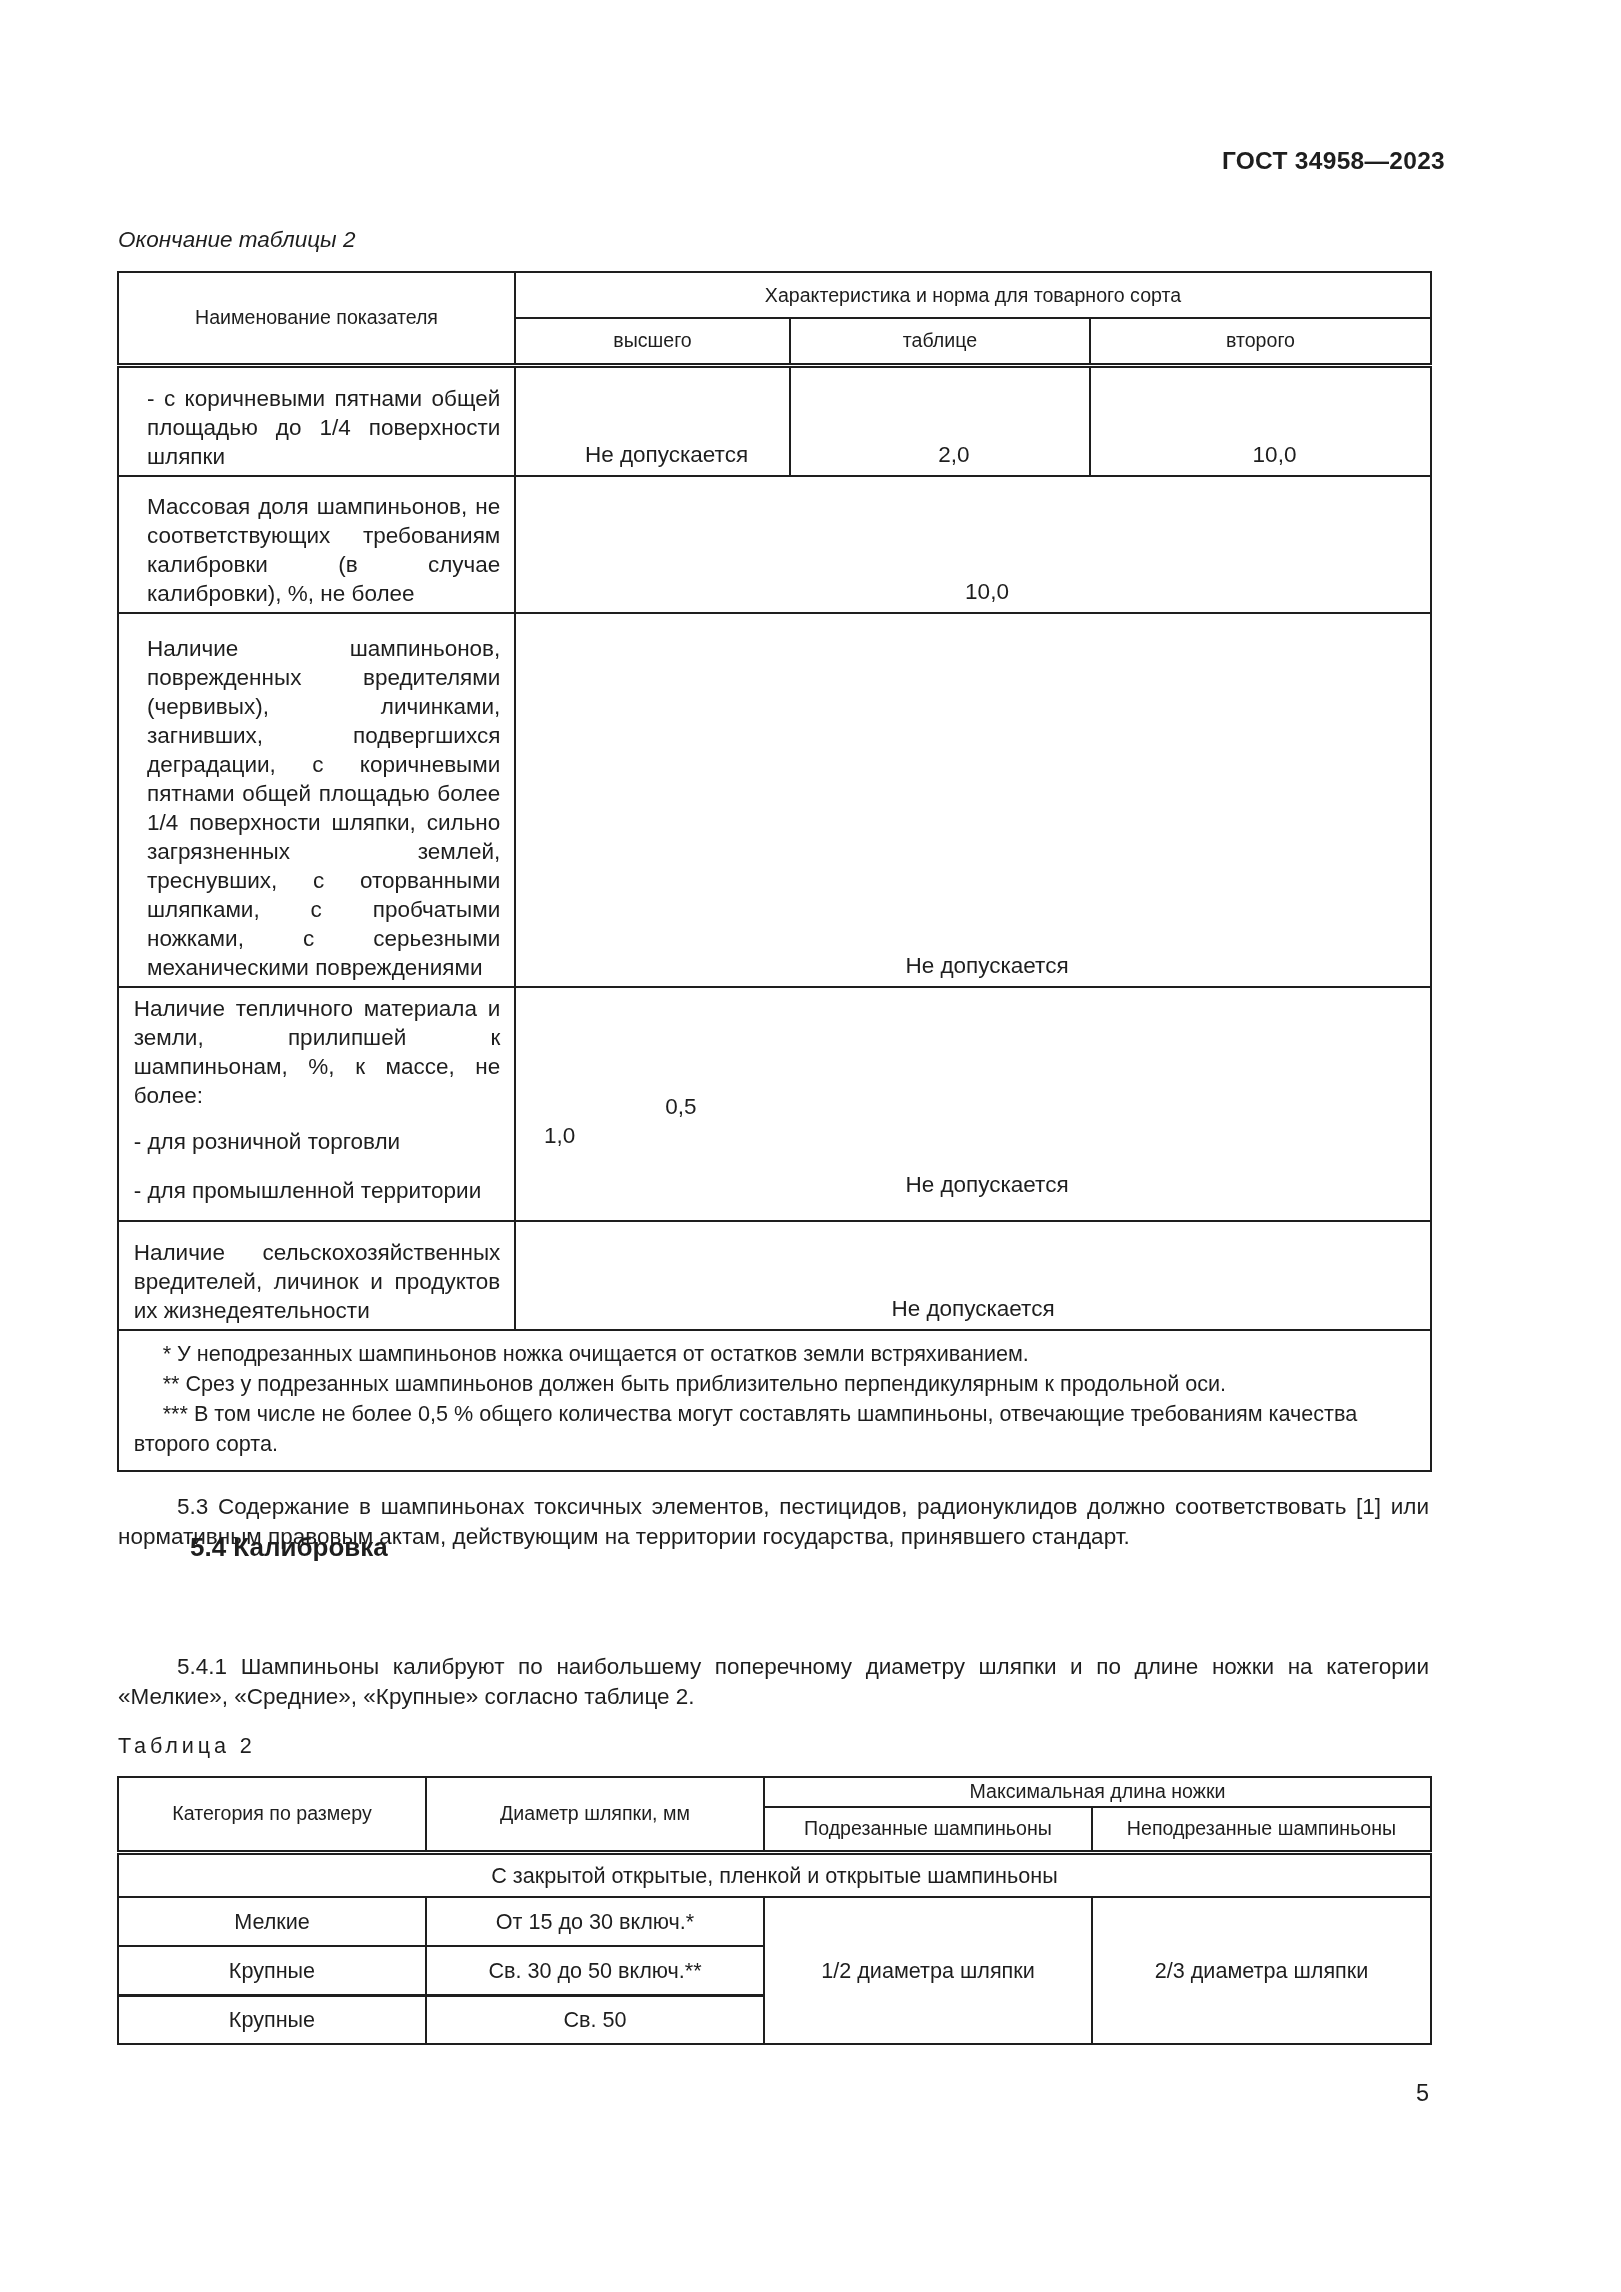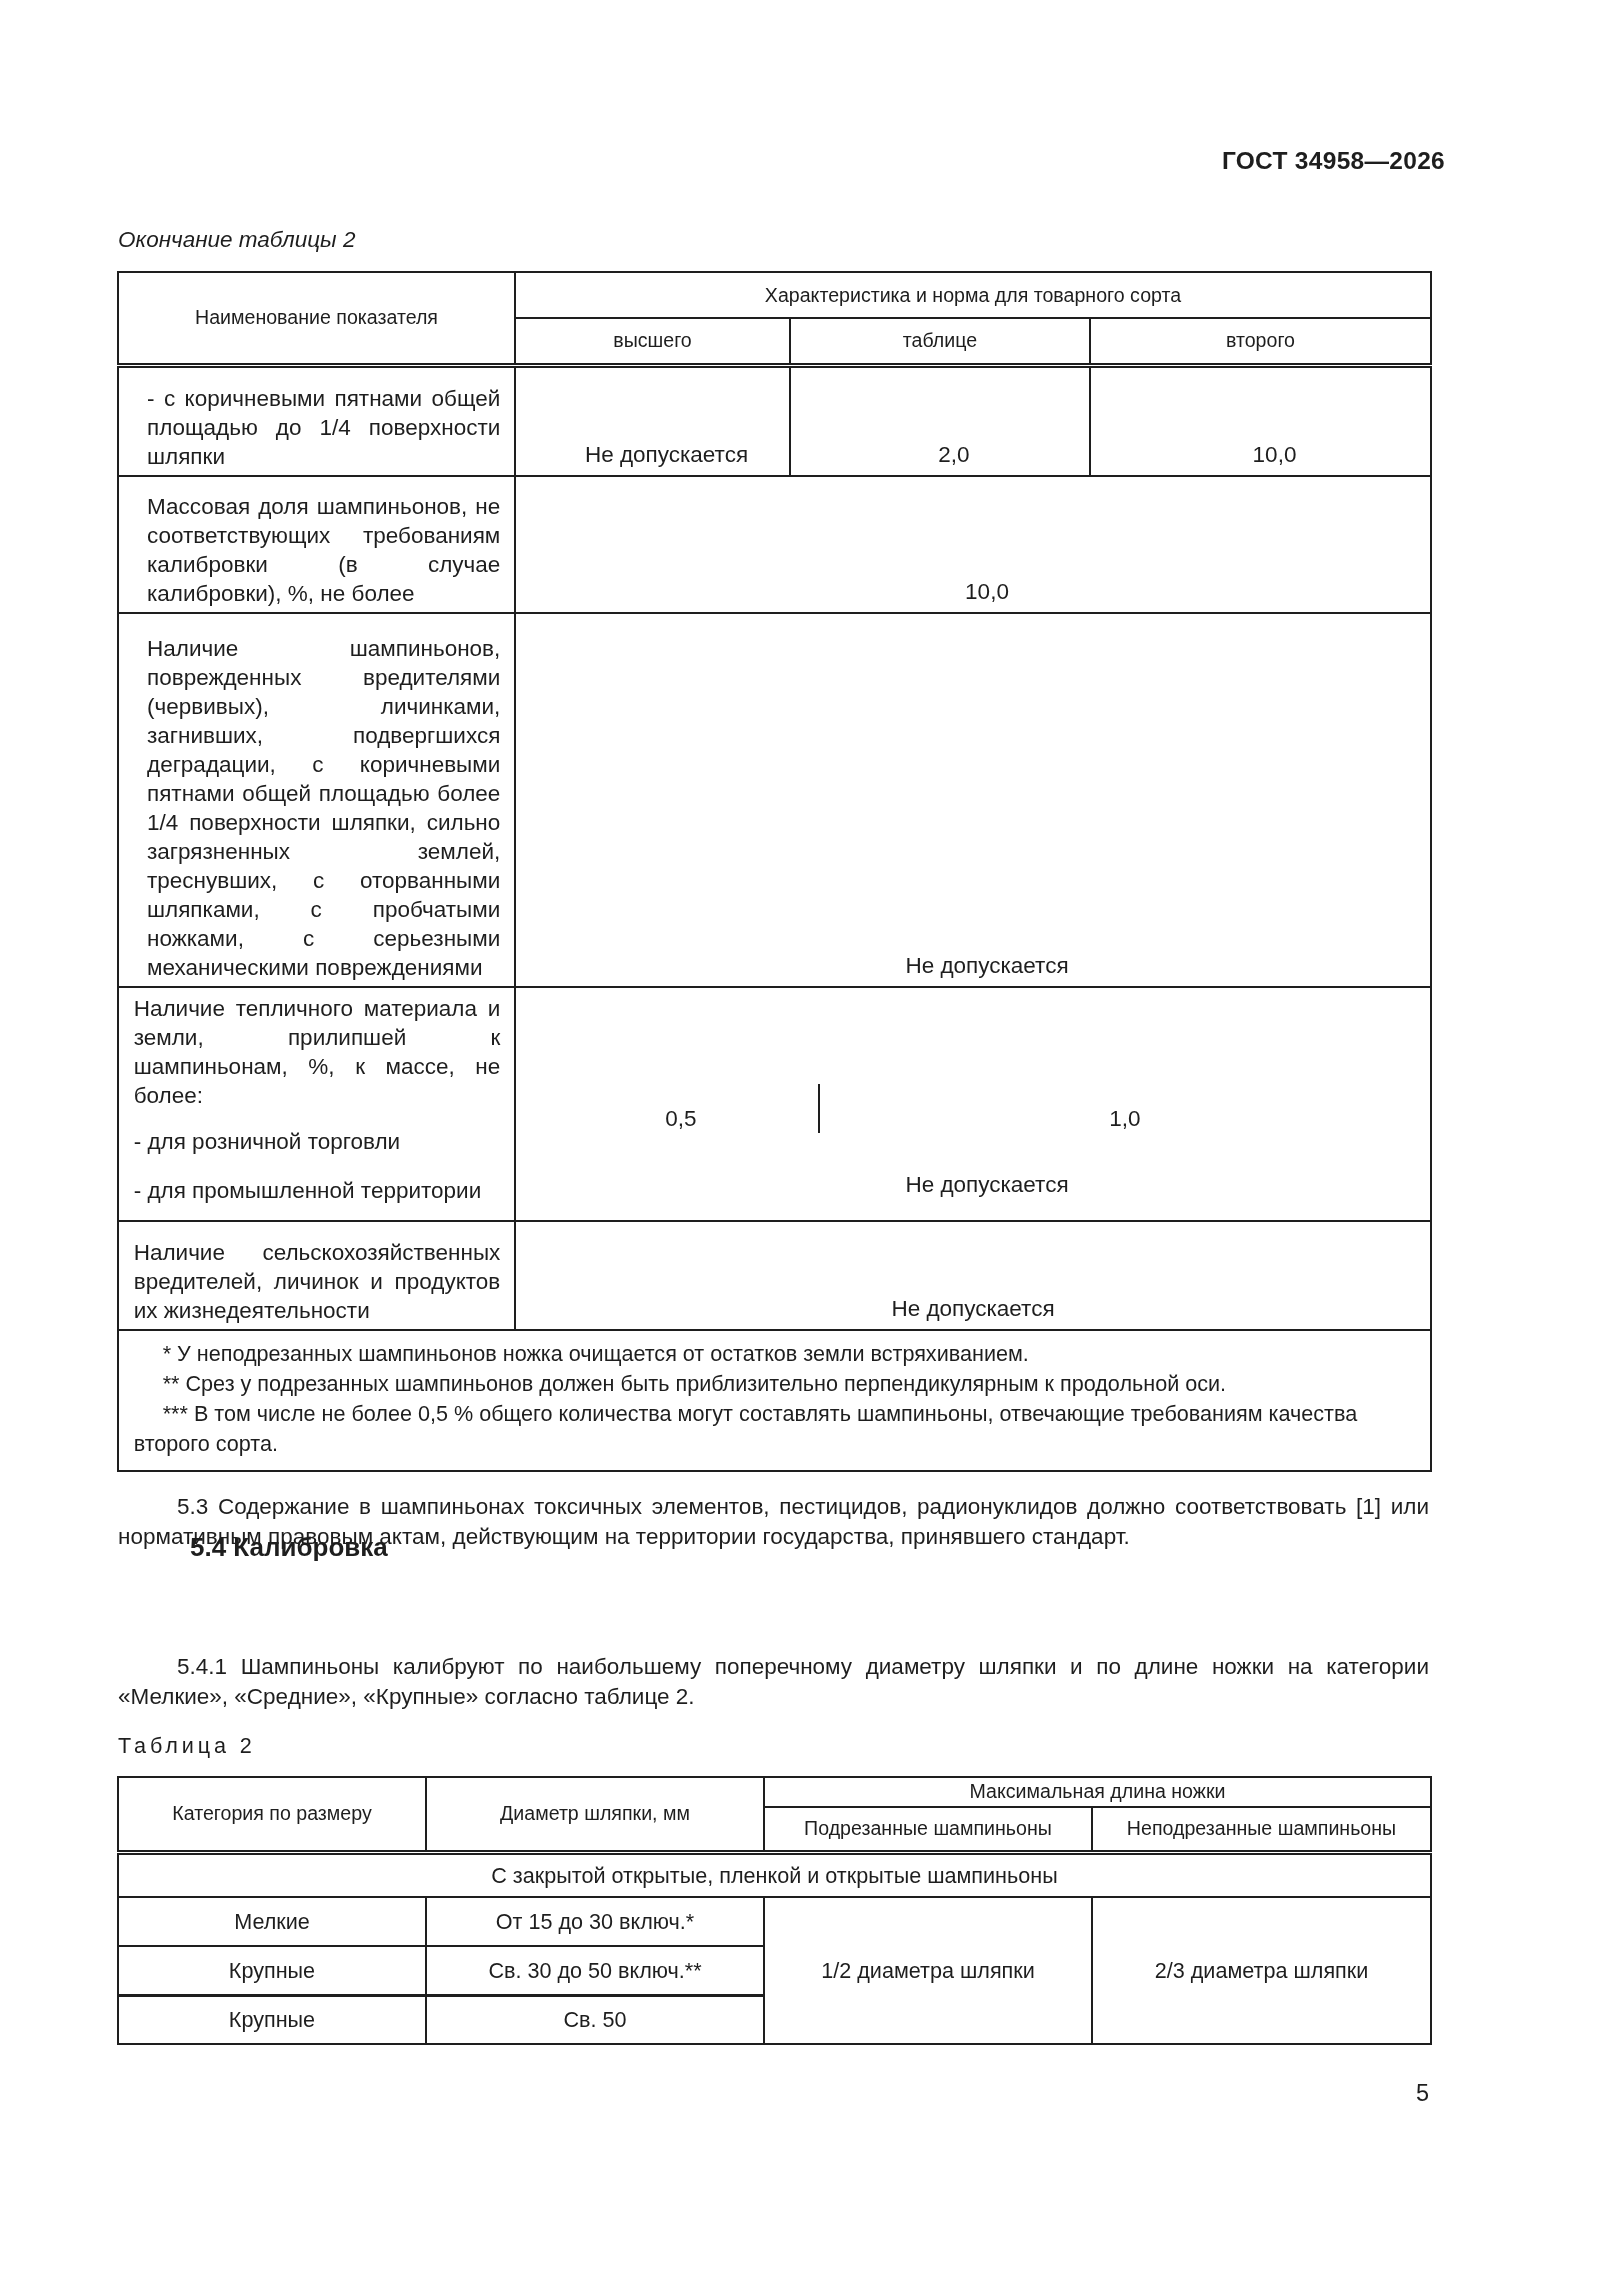--- a/index.html
+++ b/index.html
@@ -12,37 +12,37 @@
   td { border: 2px solid #1e1e1e; padding: 0; font-size: 22.5px; line-height: 29px; vertical-align: bottom; }
   .t1 { left: 117px; top: 271px; width: 1313px; }
   .t1 td.h { font-size: 19.6px; text-align: center; vertical-align: middle; border-width: 2.9px 2px 2px 2px; }
   .t1 .dbl td { border-bottom: 5.9px double #1e1e1e; }
   .name { text-align: justify; text-align-last: left; padding: 5.9px 13.7px 3.9px 14.7px; }
   .ctr { text-align: center; padding-bottom: 5.9px; }
   .thick-r { border-right-width: 2.9px; }
   .thick-b td { border-bottom-width: 2.9px; padding-left: 28px; }
   .foot { padding: 7.8px 13.7px 9.8px 14.7px; font-size: 21.6px; line-height: 30px; vertical-align: top; }
   .foot div { text-indent: 29px; }
-  .sub-row { display: flex; align-items: flex-end; height: 41px; }
+  .sub-row { display: flex; align-items: flex-start; height: 41px; flex-direction: column; }
   .sub-row .v1 { width: 274px; text-align: center; }
   .sub-row .div { width: 2px; height: 49px; background: #1e1e1e; margin-top: 0; }
   .sub-row .v2 { flex: 1; text-align: center; }
   .para { left: 118px; width: 1311px; font-size: 22.5px; line-height: 30px; text-align: justify; }
   .h54 { left: 176px; top: 1532px; font-size: 26px; font-weight: bold; margin-left: 14px; }
   .tcap { left: 118px; top: 1733px; font-size: 21.6px; letter-spacing: 3.9px; }
   .t2 { left: 117px; top: 1776px; width: 1313px; }
   .t2 td { text-align: center; vertical-align: middle; font-size: 21.6px; line-height: 27.4px; }
   .t2 td.sm { font-size: 19.6px; }
   .t2 .dbl td { border-bottom: 5.9px double #1e1e1e; }
   .pnum { right: 192px; top: 2080px; font-size: 23.5px; }
 </style>
 </head>
 <body>
 
-<div class="abs hdr">ГОСТ 34958—2026</div>
+<div class="abs hdr">ГОСТ 34958—2023</div>
 <div class="abs cont">Окончание таблицы 2</div>
 
 <table class="t1">
   <colgroup>
       <col style="width:397px">
       <col style="width:275px">
       <col style="width:300px">
       <col style="width:341px">
     </colgroup>
   <tbody>

